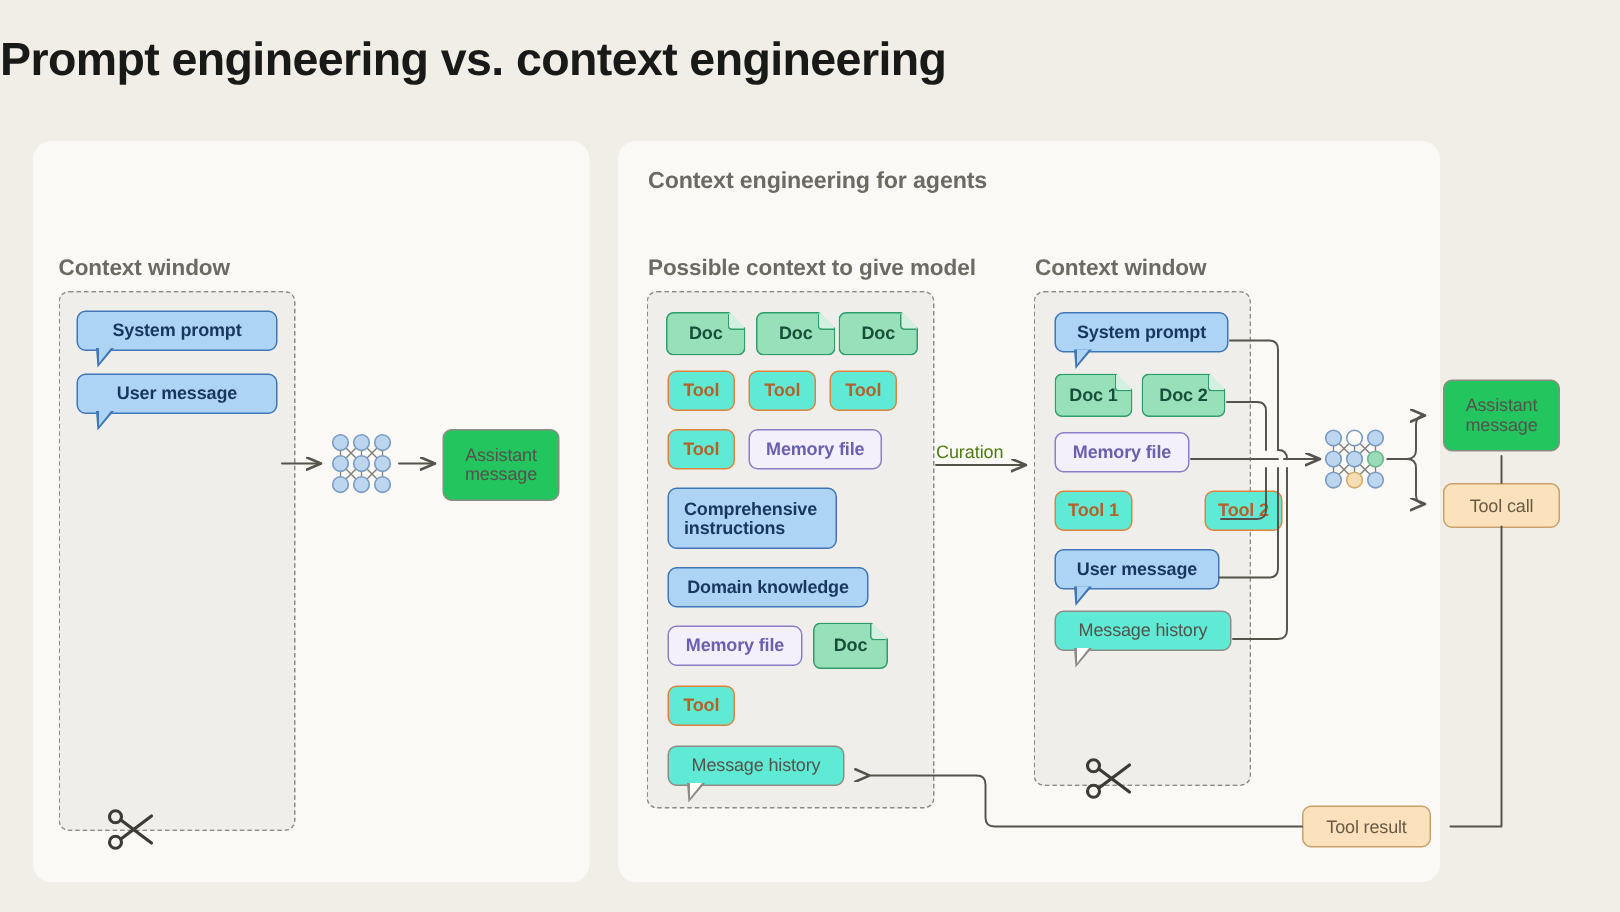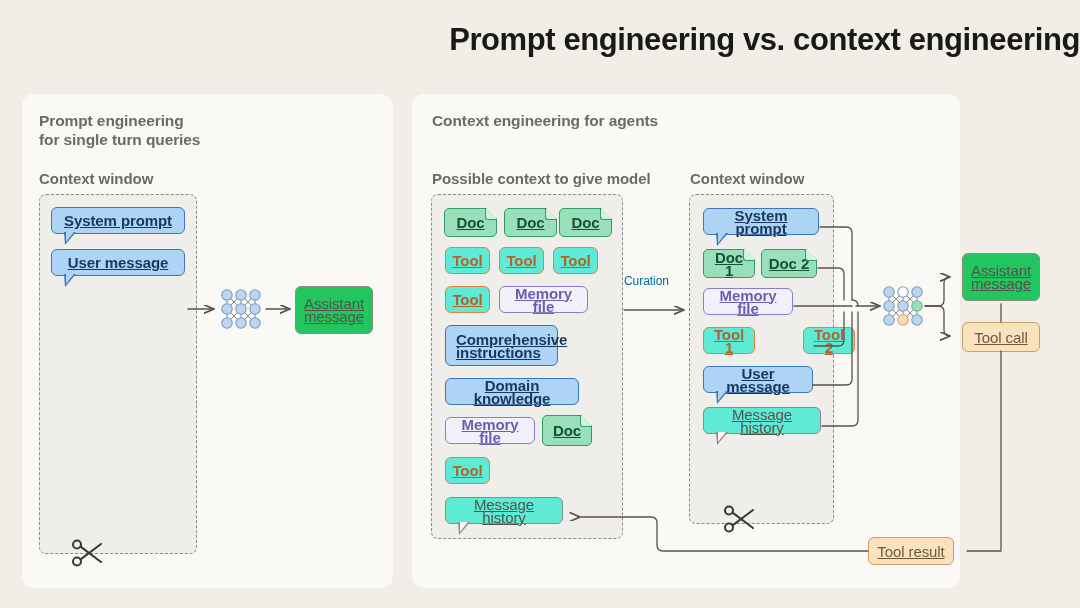--- a/index.html
+++ b/index.html
@@ -7,21 +7,21 @@
     width: 1080px; height: 608px;
     background: #f0eee6;
     font-family: "Liberation Sans", sans-serif;
     overflow: hidden;
   }
   .root { position: relative; width: 1080px; height: 608px; }
 
   
   .title {
     position: absolute; left: 0; top: 22px; width: 1080px;
-    text-align: right;
+    text-align: left;
     font-size: 31px; font-weight: bold; color: #191917;
     letter-spacing: -0.4px;
   }
 
   
   .panel {
     position: absolute;
     background: #faf9f5;
     border-radius: 12px;
   }
@@ -51,28 +51,27 @@
     position: absolute;
     border: 1.6px dashed #8d8b83;
     border-radius: 7px;
     background: #f0eeea;
   }
 
   
   .node {
     position: absolute;
     display: flex; align-items: center; justify-content: center;
-    font-size: 15px; font-weight: bold;
+    font-size: 12px; font-weight: bold;
     border-radius: 6px;
     border: 1.5px solid;
     text-align: center;
     line-height: 13px;
     letter-spacing: -0.1px;
     padding: 0 6px;
-    text-decoration: underline;
   }
   
   .bubble::after, .bubble::before {
     content: ""; position: absolute;
     width: 0; height: 0;
     left: 12px; top: 100%;
   }
   .bubble::before {
     border-left: 1.5px solid transparent;
     border-top: 13px solid currentColor;
@@ -124,22 +123,20 @@
   .scissors { position: absolute; }
 </style>
 </head>
 <body>
 
 <div class="root">
 
   <div class="title">Prompt engineering vs. context engineering</div>
 
   <div class="panel" id="panel-left">
-    <div class="panel-title" style="left:17px; top:17px; width:300px;">Prompt engineering
-for single turn queries</div>
     <div class="sec-label" style="left:17px; top:76px;">Context window</div>
 
     <div class="ctxwin" id="left-ctxwin" style="left:17px; top:100px; width:158px; height:360px;"></div>
 
     <div class="node v-blue bubble" style="left:29px; top:113px; width:134px; height:27px;">System prompt</div>
     <div class="node v-blue bubble" style="left:29px; top:155px; width:134px; height:27px;">User message</div>
 
     <div class="node v-assist" style="left:273px; top:192px; width:78px; height:48px; white-space:pre-line;">Assistant
 message</div>
   </div>
@@ -170,21 +167,21 @@
 
     <div class="node v-blue" style="left:33px; top:284px; width:134px; height:27px;">Domain knowledge</div>
 
     <div class="node v-purple" style="left:33px; top:323px; width:90px; height:27px;">Memory file</div>
     <div class="node v-green doc" style="left:130px; top:321px; width:50px; height:31px;">Doc<span class="fold"></span></div>
 
     <div class="node v-orange" style="left:33px; top:363px; width:45px; height:27px;">Tool</div>
 
     <div class="node v-white bubble" style="left:33px; top:403px; width:118px; height:27px;">Message history</div>
 
-    <div class="sec-label" style="left:212px; top:180px; font-weight:normal; color:#0369a1; font-size:12px;">Curation</div>
+    <div class="sec-label" style="left:212px; top:200px; font-weight:normal; color:#4d7c0f; font-size:12px;">Curation</div>
 
     <div class="node v-blue bubble" style="left:291px; top:114px; width:116px; height:27px;">System prompt</div>
 
     <div class="node v-green doc" style="left:291px; top:155px; width:52px; height:29px;">Doc 1<span class="fold"></span></div>
     <div class="node v-green doc" style="left:349px; top:155px; width:56px; height:29px;">Doc 2<span class="fold"></span></div>
 
     <div class="node v-purple" style="left:291px; top:194px; width:90px; height:27px;">Memory file</div>
 
     <div class="node v-orange" style="left:291px; top:233px; width:52px; height:27px;">Tool 1</div>
     <div class="node v-orange" style="left:349px; top:233px; width:52px; height:27px;margin-left:42px;">Tool 2</div>

